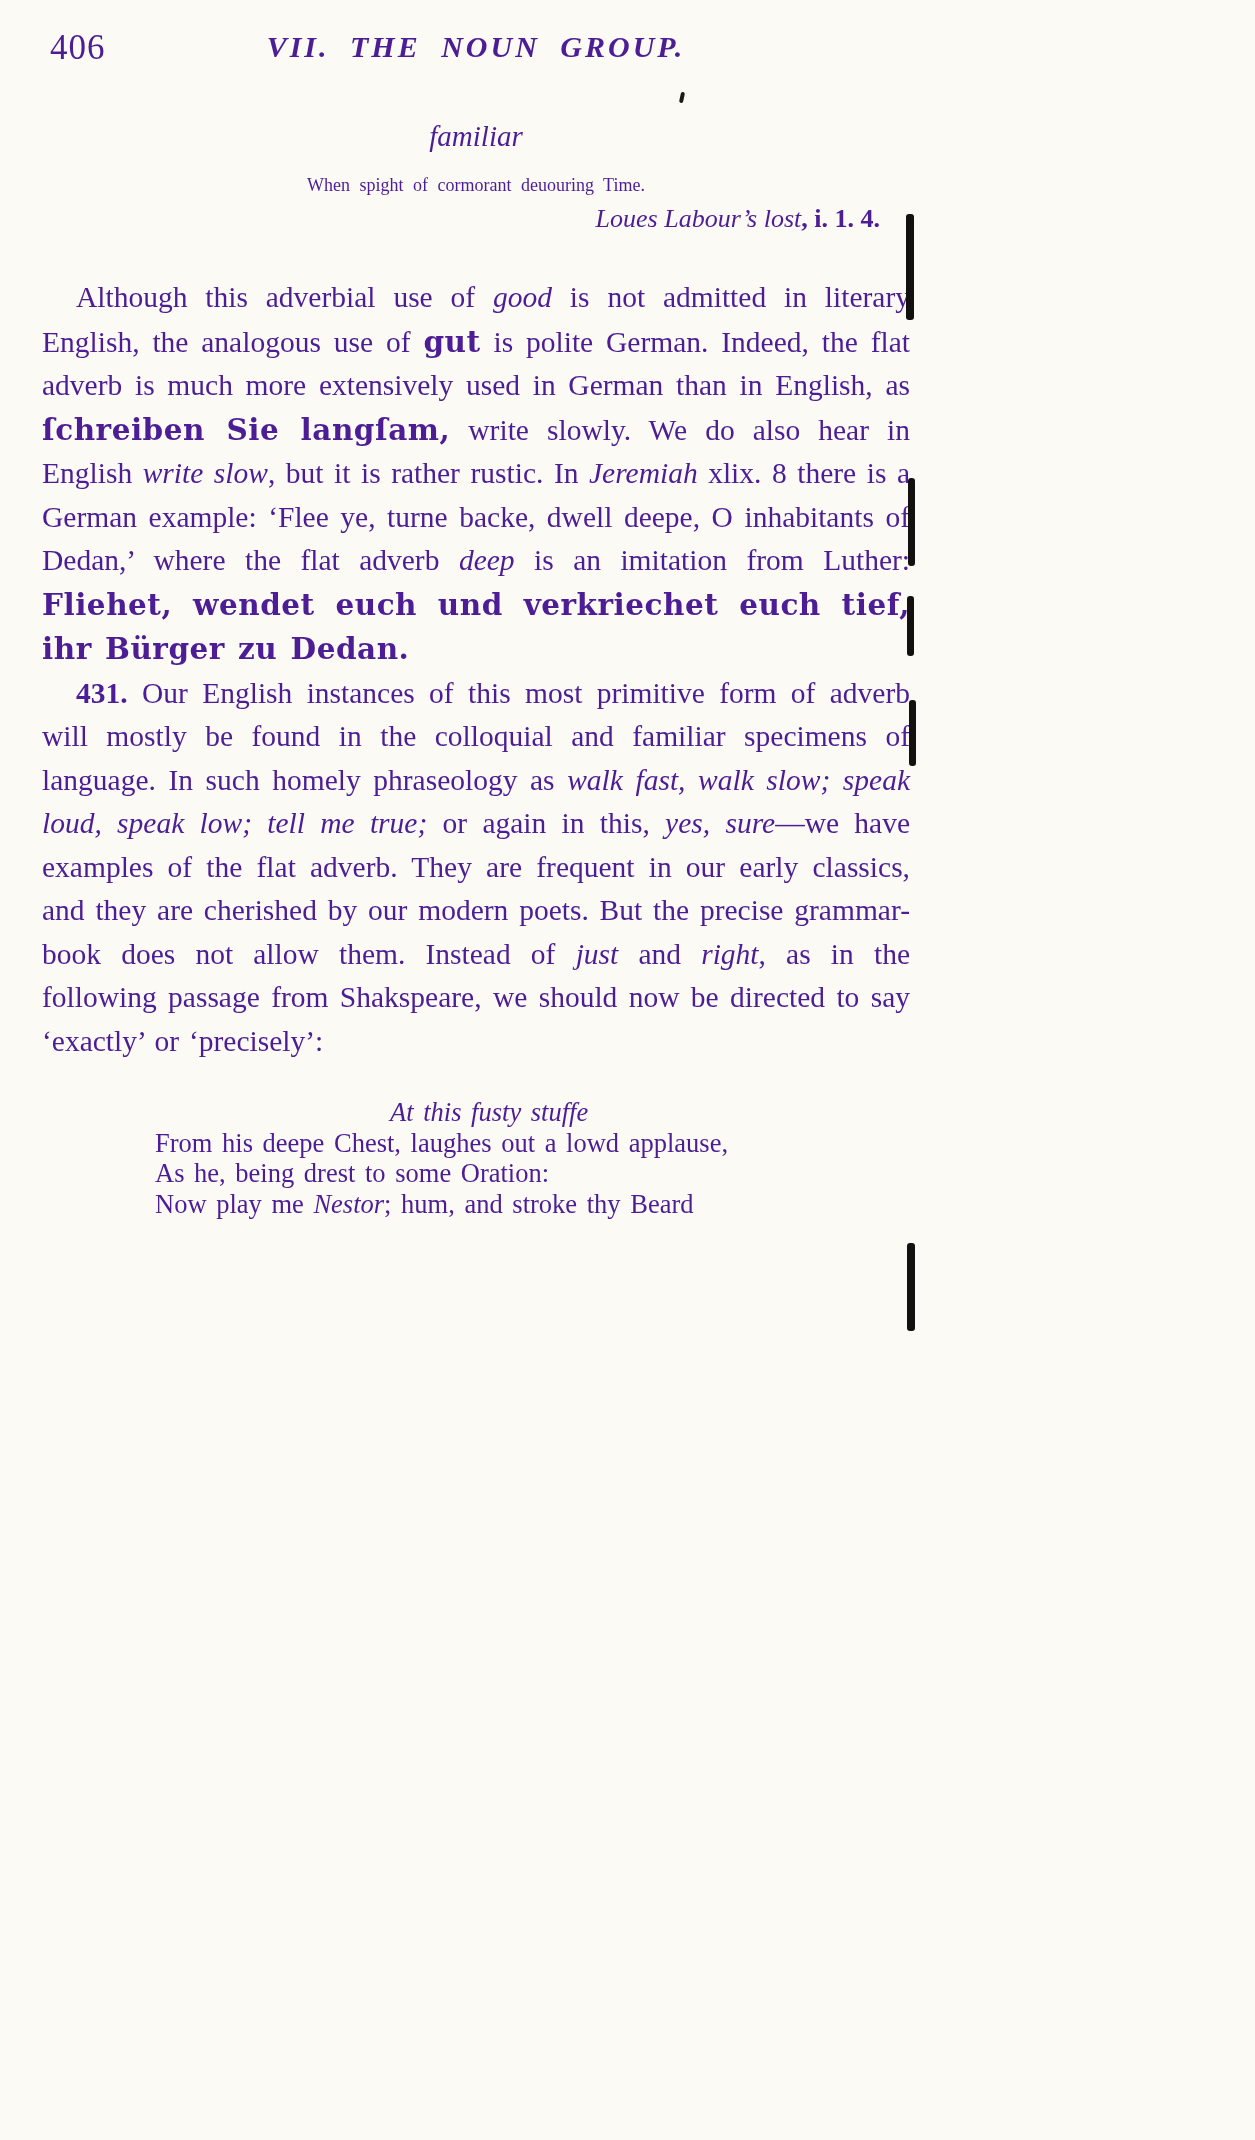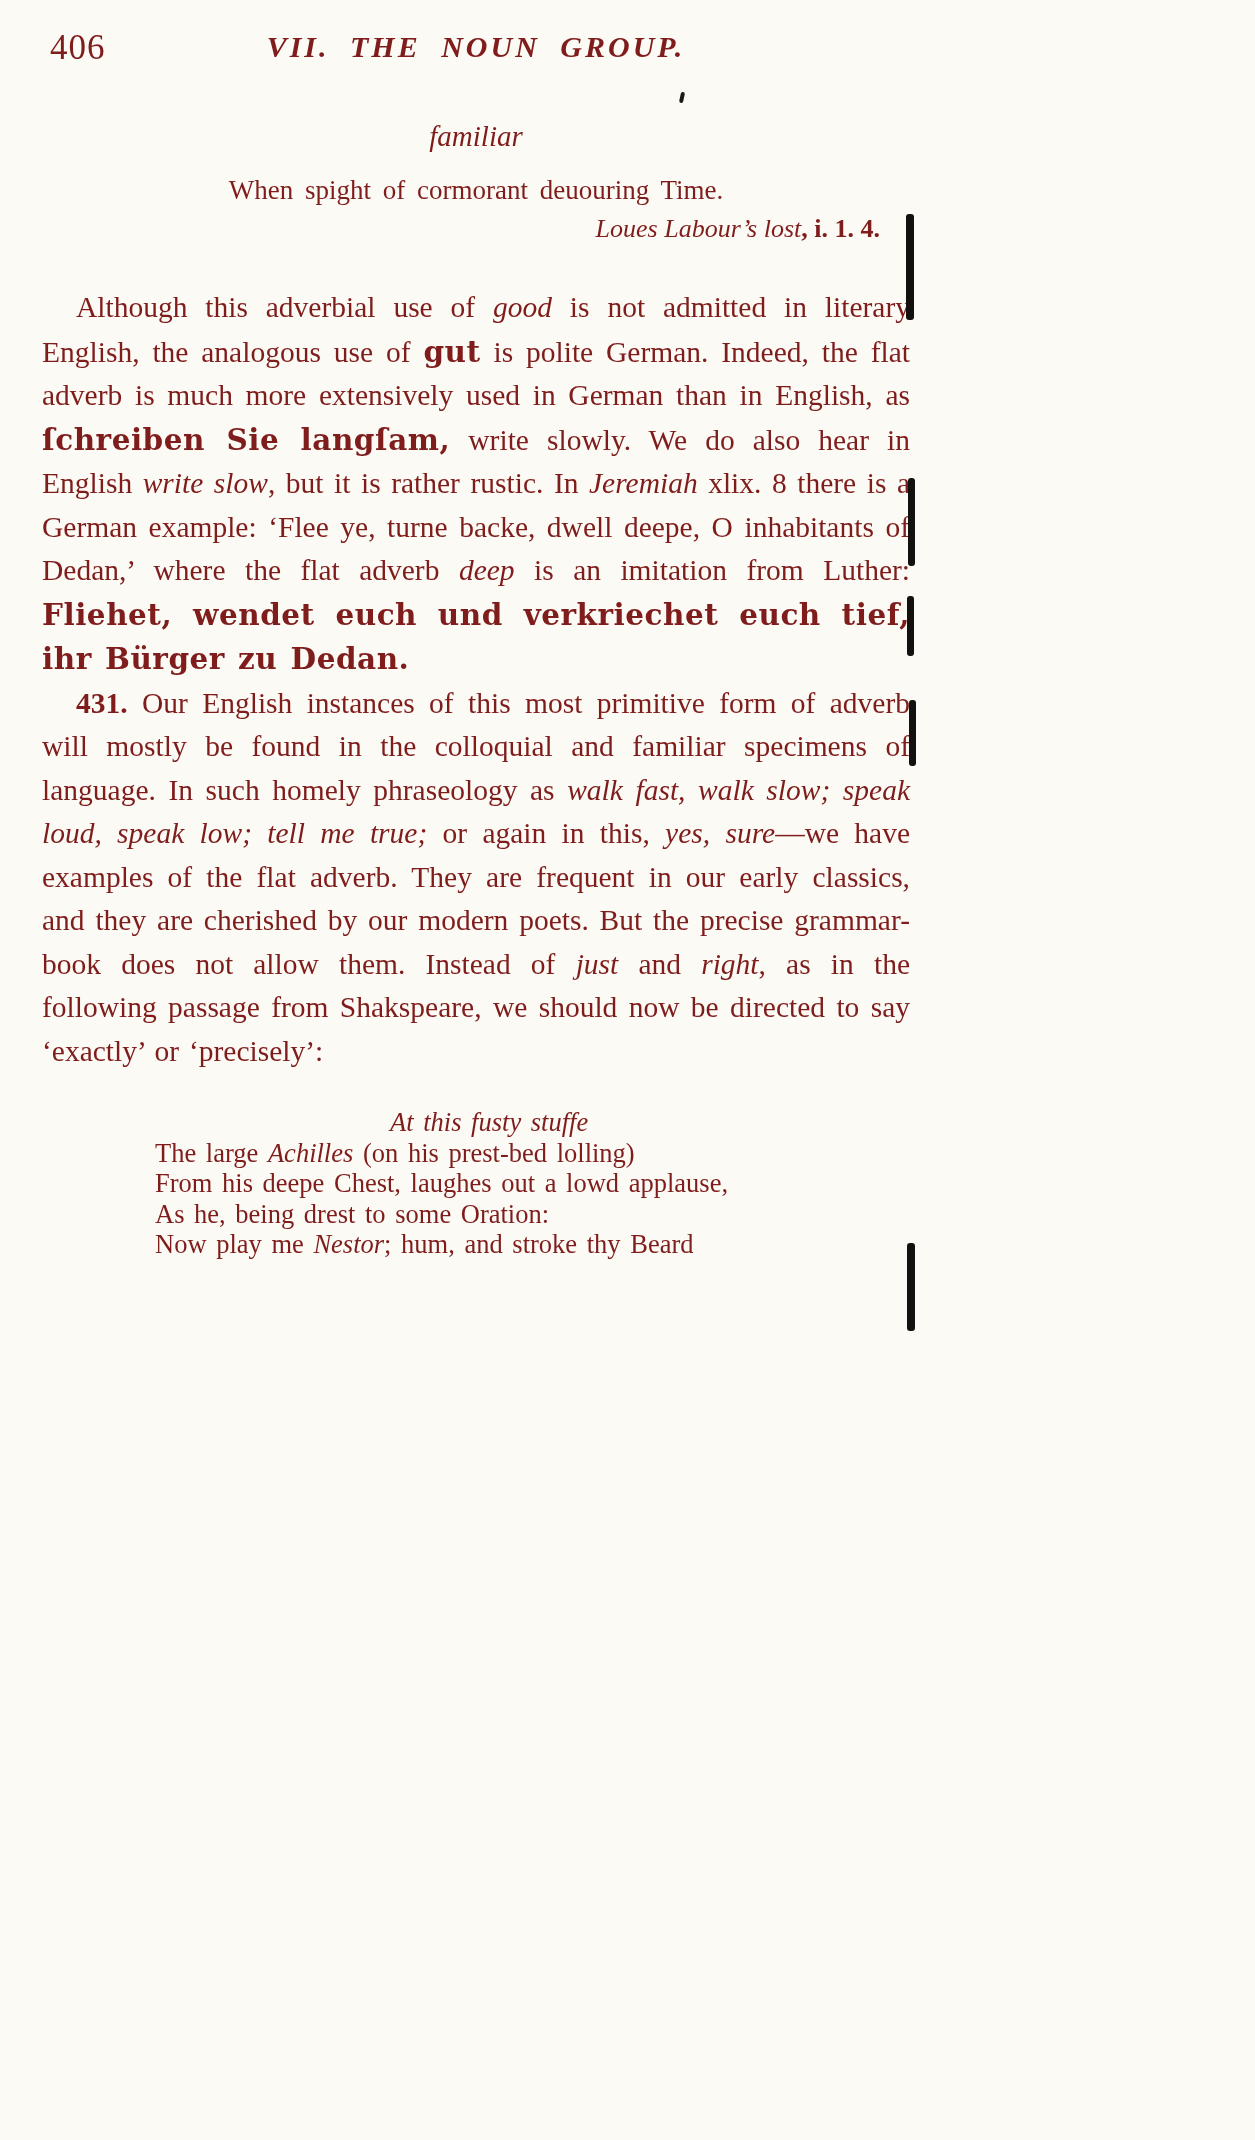--- a/index.html
+++ b/index.html
@@ -6,21 +6,21 @@
     margin: 0;
     padding: 0;
     background: #e9e7e1;
   }
   .page {
     position: relative;
     width: 1255px;
     height: 2140px;
     margin: 0 auto;
     background: #fcfaf4;
-    color: #7f1d1d;
+    color: #4c1d95;
     font-family: "Liberation Serif", serif;
     overflow: hidden;
   }
   .content {
     position: relative;
     width: 868px;
     margin-left: 42px;
   }
   
   .header-row {
@@ -50,21 +50,21 @@
   
   .epigraph-word {
     margin-top: 48px;
     text-align: center;
     font-style: italic;
     font-size: 29px;
   }
   .epigraph-quote {
     margin-top: 22px;
     text-align: center;
-    font-size: 27px;
+    font-size: 18px;
     word-spacing: 5px;
   }
   .epigraph-attribution {
     margin-top: 8px;
     text-align: right;
     padding-right: 30px;
     font-size: 26px;
   }
   
   .body {
@@ -129,21 +129,20 @@
       <div class="epigraph-attribution"><span class="seg-bi">Loues Labour’s lost</span><span class="seg-b">, i. 1. 4.</span></div>
     </div>
 
     <div class="body">
       <p class="para indent"><span>Although this adverbial use of </span><span class="seg-i">good</span><span> is not admitted in literary English, the analogous use of </span><span class="seg-f">gut</span><span> is polite German. Indeed, the flat adverb is much more extensively used in German than in English, as </span><span class="seg-f">ſchreiben Sie langſam,</span><span> write slowly.  We do also hear in English </span><span class="seg-i">write slow</span><span>, but it is rather rustic.  In </span><span class="seg-i">Jeremiah</span><span> xlix. 8 there is a German example: ‘Flee ye, turne backe, dwell deepe, O inhabitants of Dedan,’ where the flat adverb </span><span class="seg-i">deep</span><span> is an imitation from Luther: </span><span class="seg-f">Fliehet, wendet euch und verkriechet euch tief, ihr Bürger zu Dedan.</span></p>
       <p class="para indent"><span class="seg-b">431.</span><span> Our English instances of this most primitive form of adverb will mostly be found in the colloquial and familiar specimens of language.  In such homely phraseology as </span><span class="seg-i">walk fast, walk slow; speak loud, speak low; tell me true;</span><span> or again in this, </span><span class="seg-i">yes, sure</span><span>—we have examples of the flat adverb.  They are frequent in our early classics, and they are cherished by our modern poets.  But the precise grammar-book does not allow them.  Instead of </span><span class="seg-i">just</span><span> and </span><span class="seg-i">right</span><span>, as in the following passage from Shakspeare, we should now be directed to say ‘exactly’ or ‘precisely’:</span></p>
     </div>
 
     <div class="verse">
       <div class="verse-line first-line"><span>At this fusty stuffe</span></div>
-      <div class="verse-line"><span>The large </span><span class="seg-i">Achilles</span><span> (on his prest-bed lolling)</span></div>
       <div class="verse-line"><span>From his deepe Chest, laughes out a lowd applause,</span></div>
       <div class="verse-line"><span>As he, being drest to some Oration:</span></div>
       <div class="verse-line"><span>Now play me </span><span class="seg-i">Nestor</span><span>; hum, and stroke thy Beard</span></div>
     </div>
 
   </div>
 
   <div class="artifact art-1"></div>
   <div class="artifact art-2"></div>
   <div class="artifact art-3"></div>

